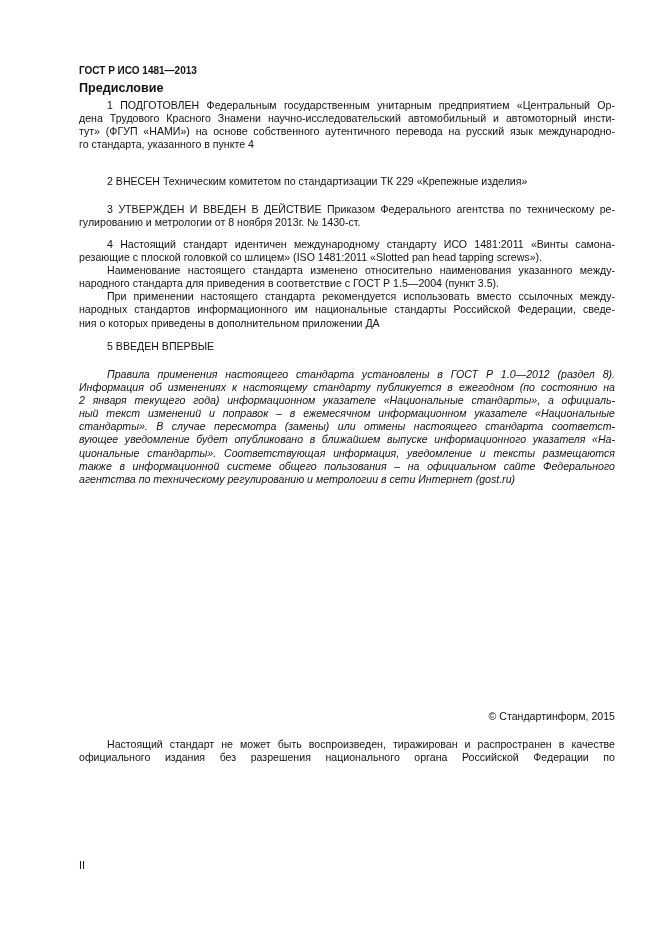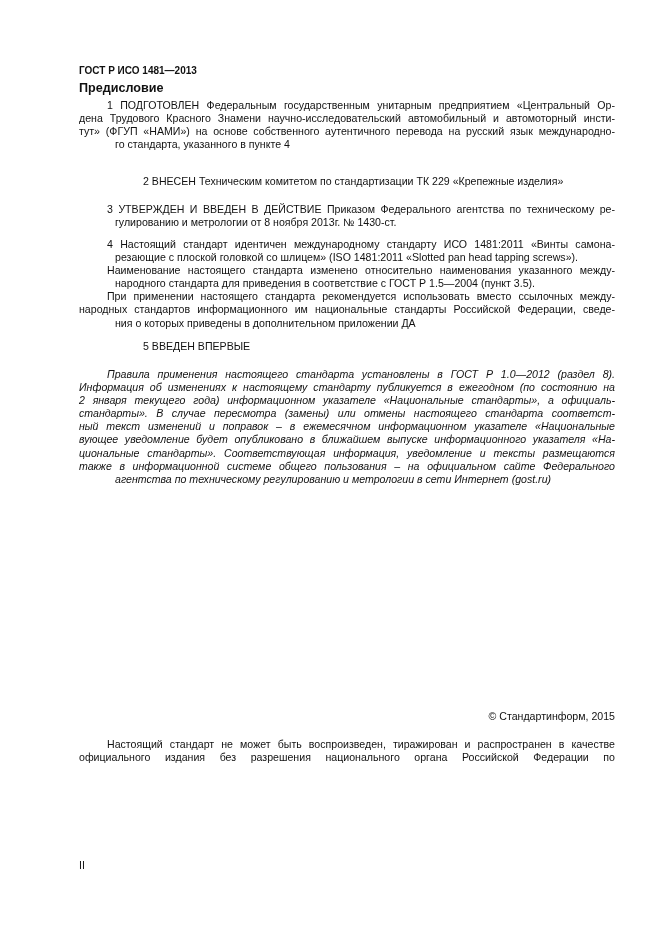--- a/index.html
+++ b/index.html
@@ -2,21 +2,21 @@
 <html><head>
 <meta charset="utf-8">
 <style>
   html, body { margin: 0; padding: 0; background: #ffffff; }
   body { width: 661px; height: 936px; position: relative; overflow: hidden; color: #111; }
   .page { position: absolute; left: 79px; top: 0; width: 536px; font-family: "Liberation Sans", sans-serif; font-size: 10.6px; line-height: 13.1px; }
   .doc-id { position: absolute; left: 0; top: 64px; font-weight: bold; font-size: 10px; white-space: nowrap; }
   .title { position: absolute; left: 0; width: 536px; top: 82px; text-align: left; font-weight: bold; font-size: 12.6px; }
   .blk { position: absolute; left: 0; width: 536px; text-align: justify; }
   .line { display: block; text-align: justify; text-align-last: justify; white-space: nowrap; }
-  .line.last { text-align-last: left; margin-left: 36px; }
+  .line.last { text-align-last: left; }
   .ind { padding-left: 28px; }
   .it { font-style: italic; }
   .copyright { position: absolute; right: 0; top: 710px; white-space: nowrap; }
   .pagenum { position: absolute; left: 0; top: 859px; }
 </style>
 </head>
 <body>
 
 <div class="page">
   <div class="doc-id">ГОСТ Р ИСО 1481—2013</div>
@@ -49,22 +49,22 @@
   </div>
 
   <div class="blk" style="top:340px">
     <span class="line ind last">5 ВВЕДЕН ВПЕРВЫЕ</span>
   </div>
 
   <div class="blk it" style="top:368px">
     <span class="line ind">Правила применения настоящего стандарта установлены в ГОСТ Р 1.0—2012 (раздел 8).</span>
     <span class="line">Информация об изменениях к настоящему стандарту публикуется в ежегодном (по состоянию на</span>
     <span class="line">2 января текущего года)  информационном указателе «Национальные стандарты», а официаль-</span>
+    <span class="line">ный текст изменений и поправок – в ежемесячном  информационном указателе «Национальные</span>
     <span class="line">стандарты». В случае пересмотра (замены) или отмены настоящего стандарта соответст-</span>
-    <span class="line">ный текст изменений и поправок – в ежемесячном  информационном указателе «Национальные</span>
     <span class="line">вующее уведомление будет опубликовано в ближайшем выпуске информационного указателя «На-</span>
     <span class="line">циональные стандарты». Соответствующая информация, уведомление и тексты размещаются</span>
     <span class="line">также в информационной системе общего пользования – на официальном сайте Федерального</span>
     <span class="line last">агентства по техническому регулированию и метрологии в сети Интернет (gost.ru)</span>
   </div>
 
   <div class="copyright">©  Стандартинформ, 2015</div>
 
   <div class="blk" style="top:738px">
     <span class="line ind">Настоящий стандарт не может быть воспроизведен, тиражирован и распространен в качестве</span>

